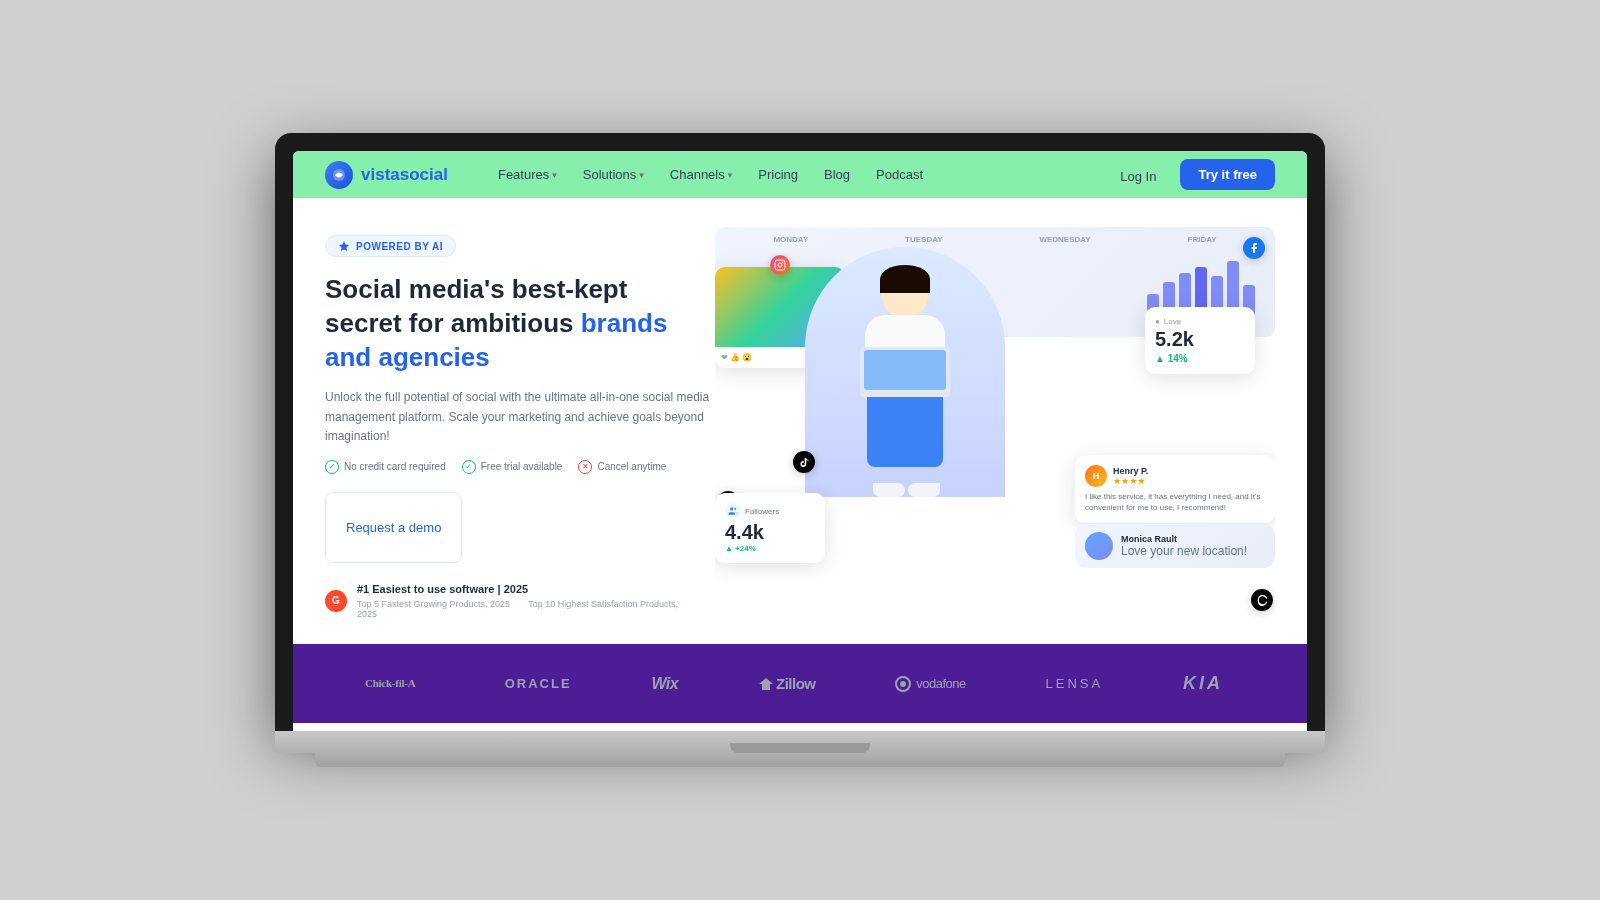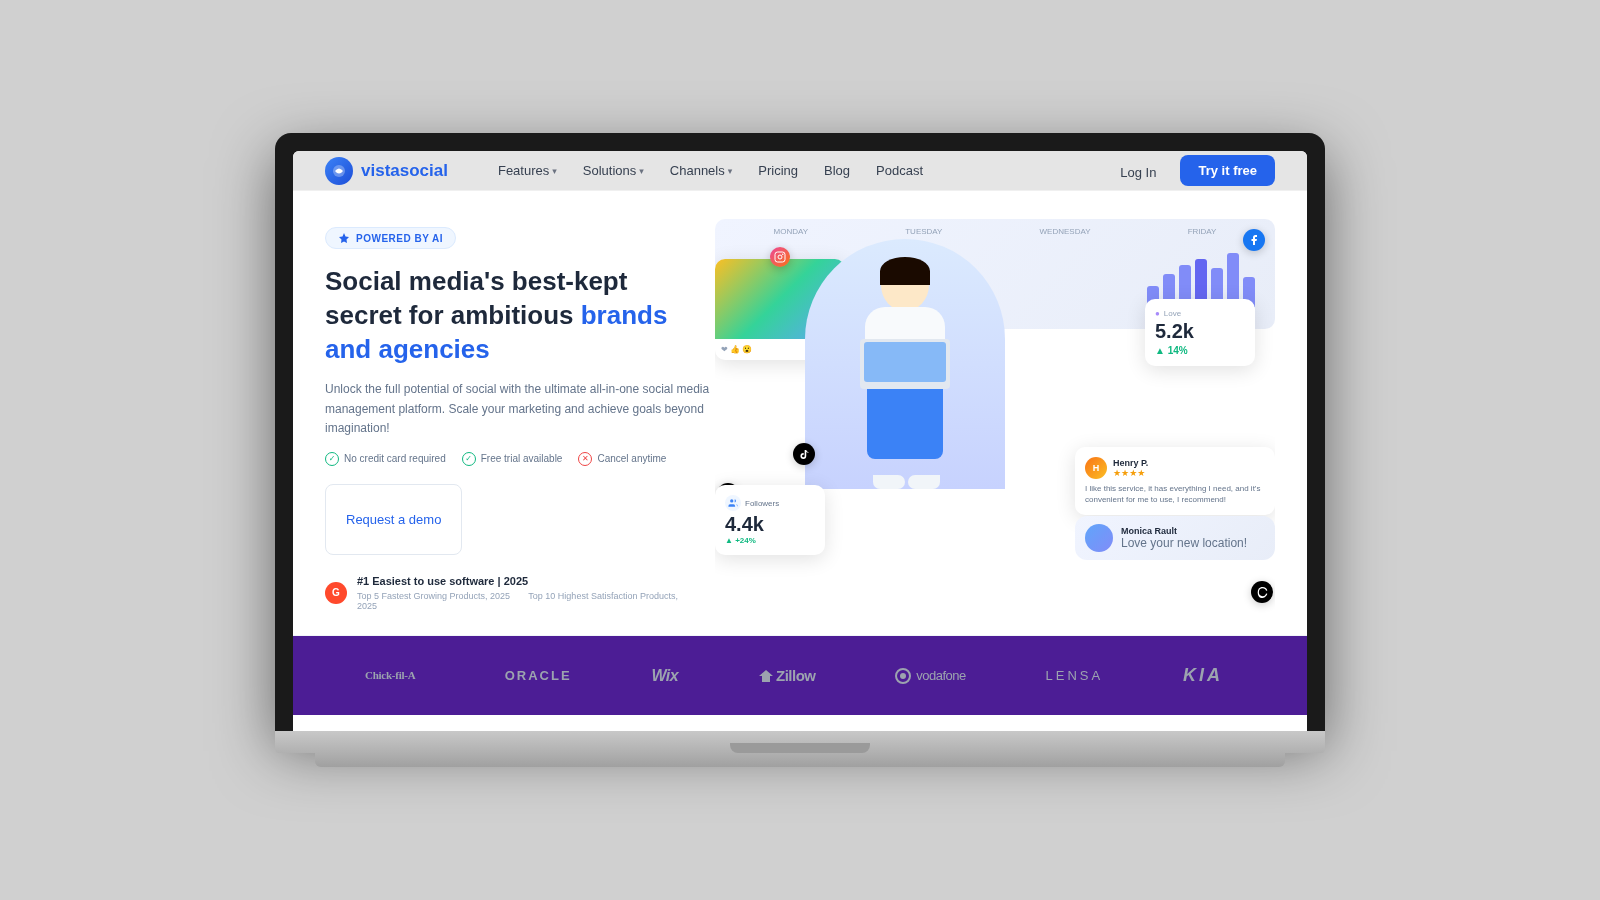--- a/index.html
+++ b/index.html
@@ -47,23 +47,23 @@
       height: 14px;
       border-radius: 0 0 6px 6px;
       margin: 0 40px;
     }
 
     
     nav {
       display: flex;
       align-items: center;
       padding: 0 32px;
-      height: 40px;
+      height: 48px;
       border-bottom: 1px solid #f0f0f0;
-      background: #e5e5e5;
+      background: #86efac;
     }
     .logo {
       display: flex;
       align-items: center;
       gap: 8px;
       margin-right: 40px;
       text-decoration: none;
     }
     .logo-icon {
       width: 28px;
@@ -268,21 +268,21 @@
     .cal-header {
       position: absolute;
       top: 8px;
       left: 10px;
       right: 10px;
       display: flex;
       justify-content: space-around;
     }
     .cal-day {
       font-size: 8px;
-      font-weight: 400;
+      font-weight: 700;
       color: #94a3b8;
       text-align: center;
     }
     .bar-chart {
       position: absolute;
       top: 28px;
       right: 20px;
       display: flex;
       align-items: flex-end;
       gap: 4px;

